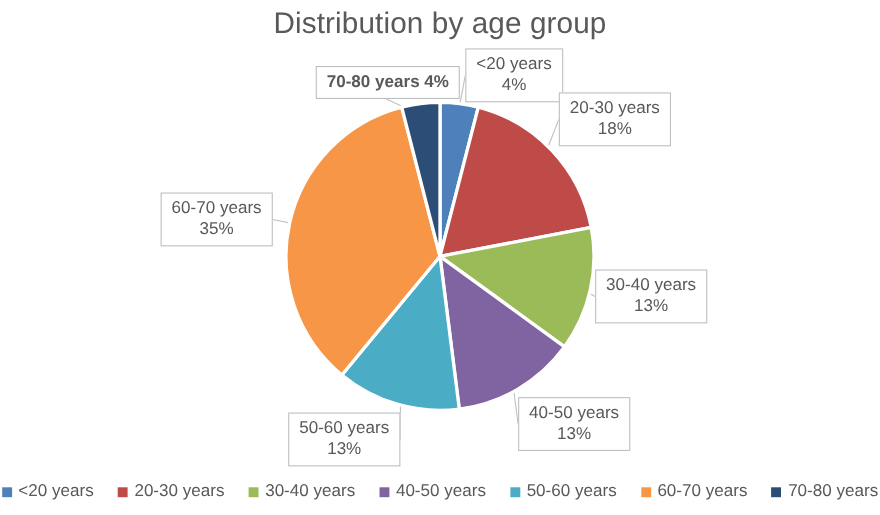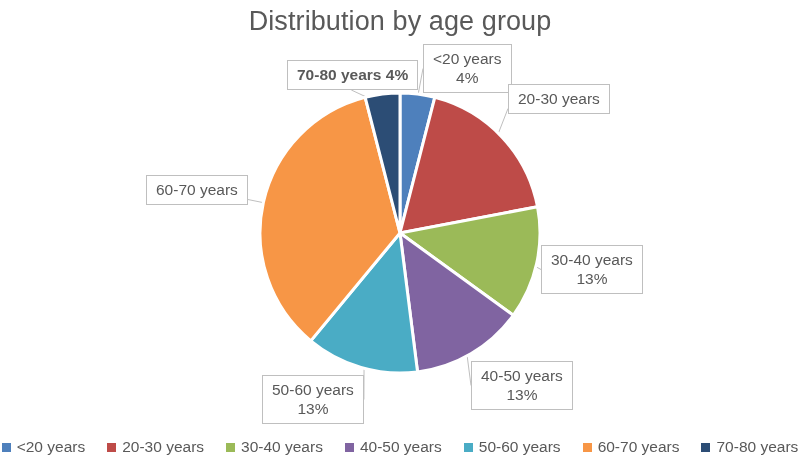--- a/index.html
+++ b/index.html
@@ -120,35 +120,37 @@
     </svg>
   </div>
 
   <div id="labels-layer">
       <div class="data-label" style="left: 423px; top: 44px;">
         <span class="lbl-name">&lt;20 years</span>
         <span class="lbl-value">4%</span>
       </div>
       <div class="data-label" style="left: 508px; top: 84px;">
         <span class="lbl-name">20-30 years</span>
+        <span class="lbl-value">18%</span>
       </div>
       <div class="data-label" style="left: 541px; top: 245px;">
         <span class="lbl-name">30-40 years</span>
         <span class="lbl-value">13%</span>
       </div>
       <div class="data-label" style="left: 471px; top: 361px;">
         <span class="lbl-name">40-50 years</span>
         <span class="lbl-value">13%</span>
       </div>
       <div class="data-label" style="left: 262px; top: 375px;">
         <span class="lbl-name">50-60 years</span>
         <span class="lbl-value">13%</span>
       </div>
       <div class="data-label" style="left: 146px; top: 175px;">
         <span class="lbl-name">60-70 years</span>
+        <span class="lbl-value">35%</span>
       </div>
       <div class="data-label single-line" style="left: 287px; top: 60px; font-weight: bold;"><span class="lbl-name">70-80 years</span><span class="lbl-value"> 4%</span></div>
     </div>
 
   <div id="legend">
       <div class="legend-item">
         <span class="legend-swatch" style="background: rgb(78, 128, 188);"></span>
         <span class="legend-label">&lt;20 years</span>
       </div>
       <div class="legend-item">

